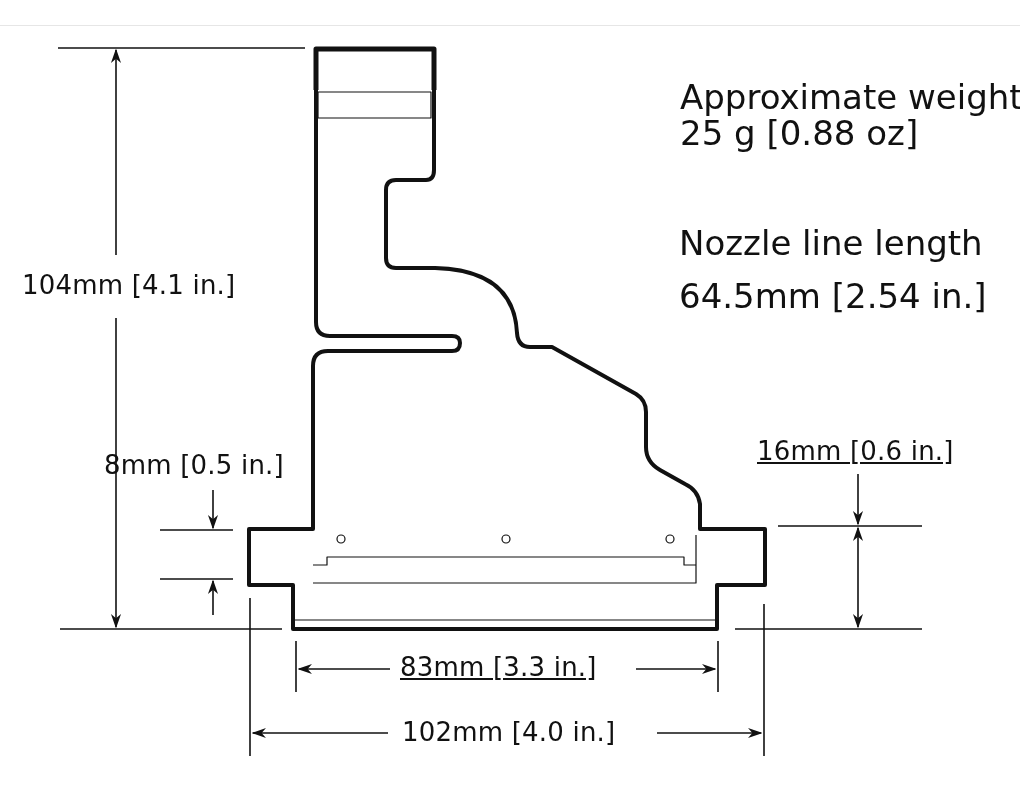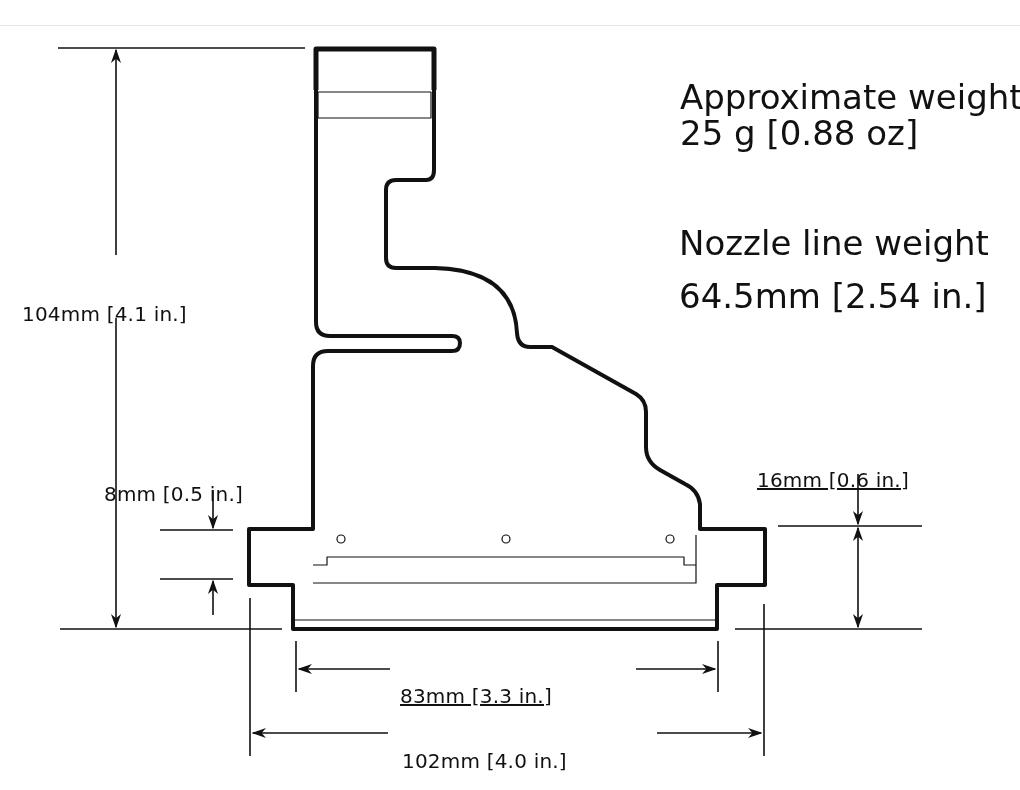--- a/index.html
+++ b/index.html
@@ -1,19 +1,19 @@
 <!DOCTYPE html>
 <html><head>
 <meta charset="utf-8">
 <style>
   html, body { margin: 0; padding: 0; background: #ffffff; }
   body { width: 1020px; height: 790px; position: relative; overflow: hidden; font-family: "DejaVu Sans", "Liberation Sans", sans-serif; }
   .topbar { position: absolute; left: 0; top: 0; width: 1020px; height: 25px; background: #ffffff; border-bottom: 1px solid #e6e6e6; }
   svg.drawing { position: absolute; left: 0; top: 0; }
-  .label { position: absolute; color: #111111; font-size: 20px; letter-spacing: 0.2px; white-space: nowrap; line-height: 1; margin-top: 32px; }
+  .label { position: absolute; color: #111111; font-size: 26px; letter-spacing: 0.2px; white-space: nowrap; line-height: 1; }
   .spec { position: absolute; color: #111111; font-size: 34px; white-space: nowrap; line-height: 36px; }
 </style>
 </head>
 <body>
 
 <div class="topbar"></div>
 
 <svg class="drawing" width="1020" height="790" viewBox="0 0 1020 790" xmlns="http://www.w3.org/2000/svg">
   <defs>
     <marker id="arrow" viewBox="0 0 10 10" refX="9" refY="5" markerWidth="9" markerHeight="9" orient="auto-start-reverse">
@@ -87,15 +87,15 @@
 <div class="label" style="left:104px; top:452px;">8mm [0.5 in.]</div>
 <div class="label" style="left:757px; top:438px;text-decoration:underline;">16mm [0.6 in.]</div>
 <div class="label" style="left:400px; top:654px;text-decoration:underline;">83mm [3.3 in.]</div>
 <div class="label" style="left:402px; top:719px;">102mm [4.0 in.]</div>
 
 <div>
   <div class="spec" style="left:680px; top:79px;">Approximate weight</div>
   <div class="spec" style="left:680px; top:115px;text-align:center;">25 g [0.88 oz]</div>
 </div>
 <div>
-  <div class="spec" style="left:679px; top:225px;">Nozzle line weight</div>
+  <div class="spec" style="left:679px; top:225px;">Nozzle line length</div>
   <div class="spec" style="left:679px; top:261px;margin-top:17px;">64.5mm [2.54 in.]</div>
 </div>
 
 </body></html>

